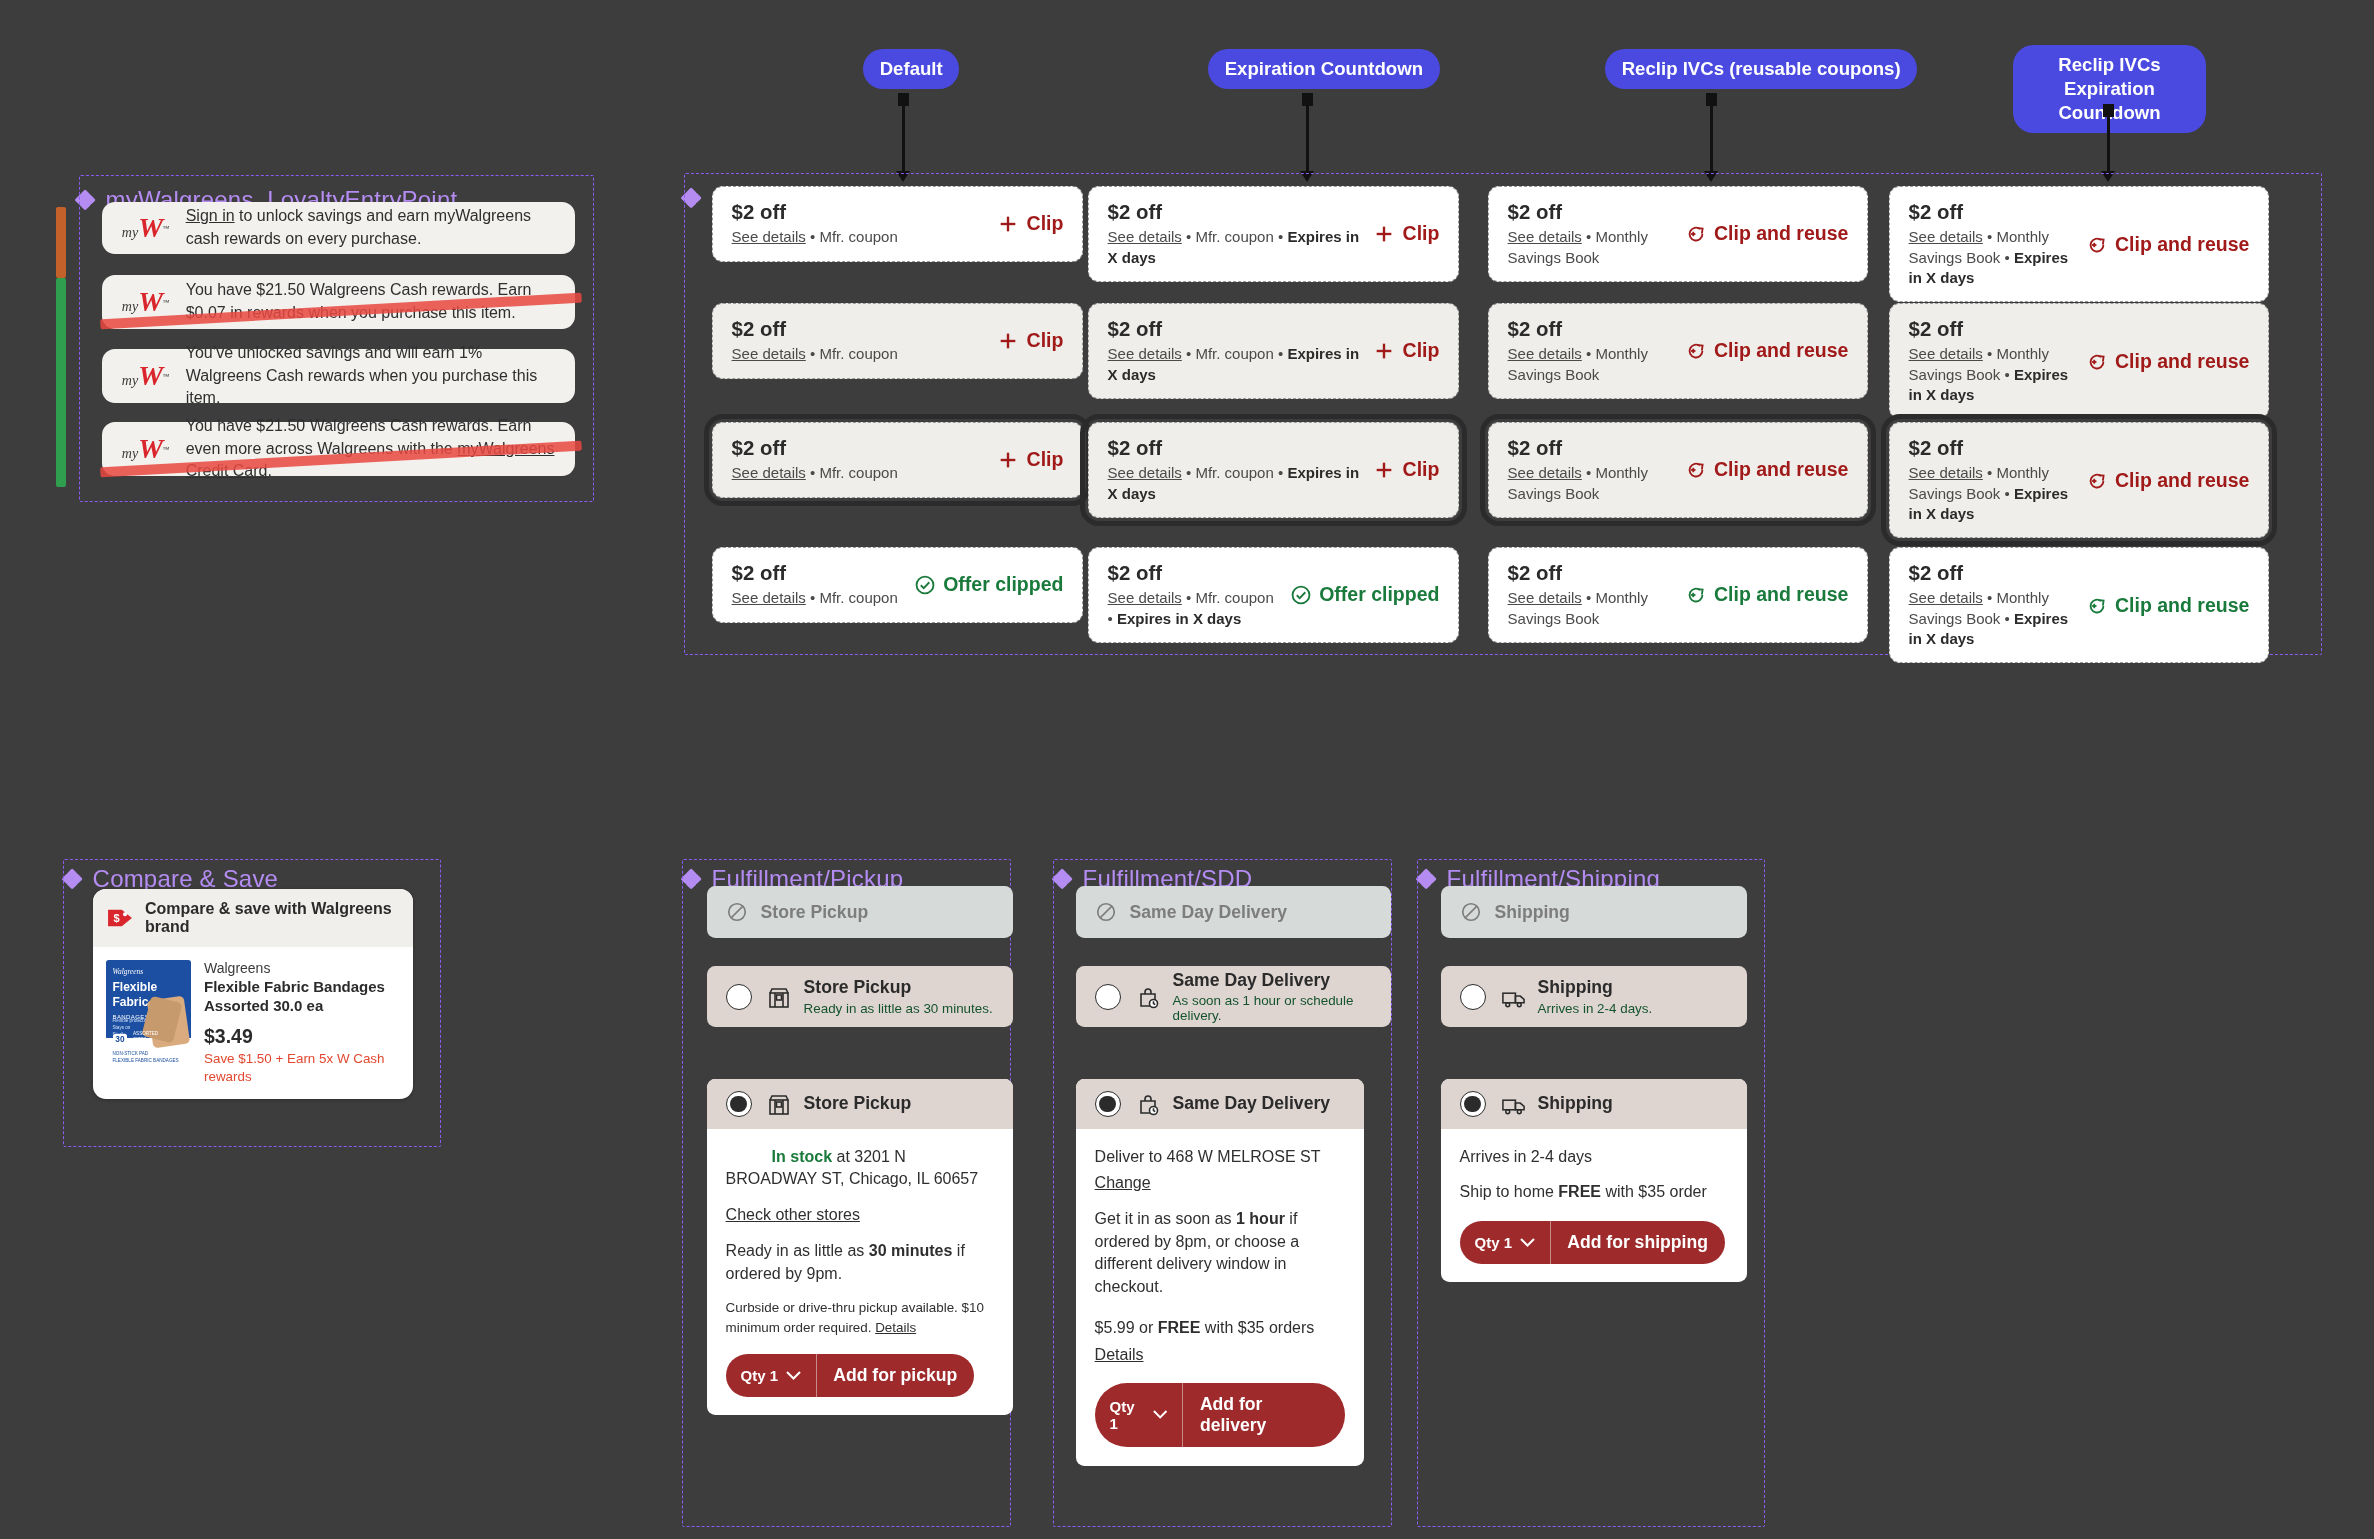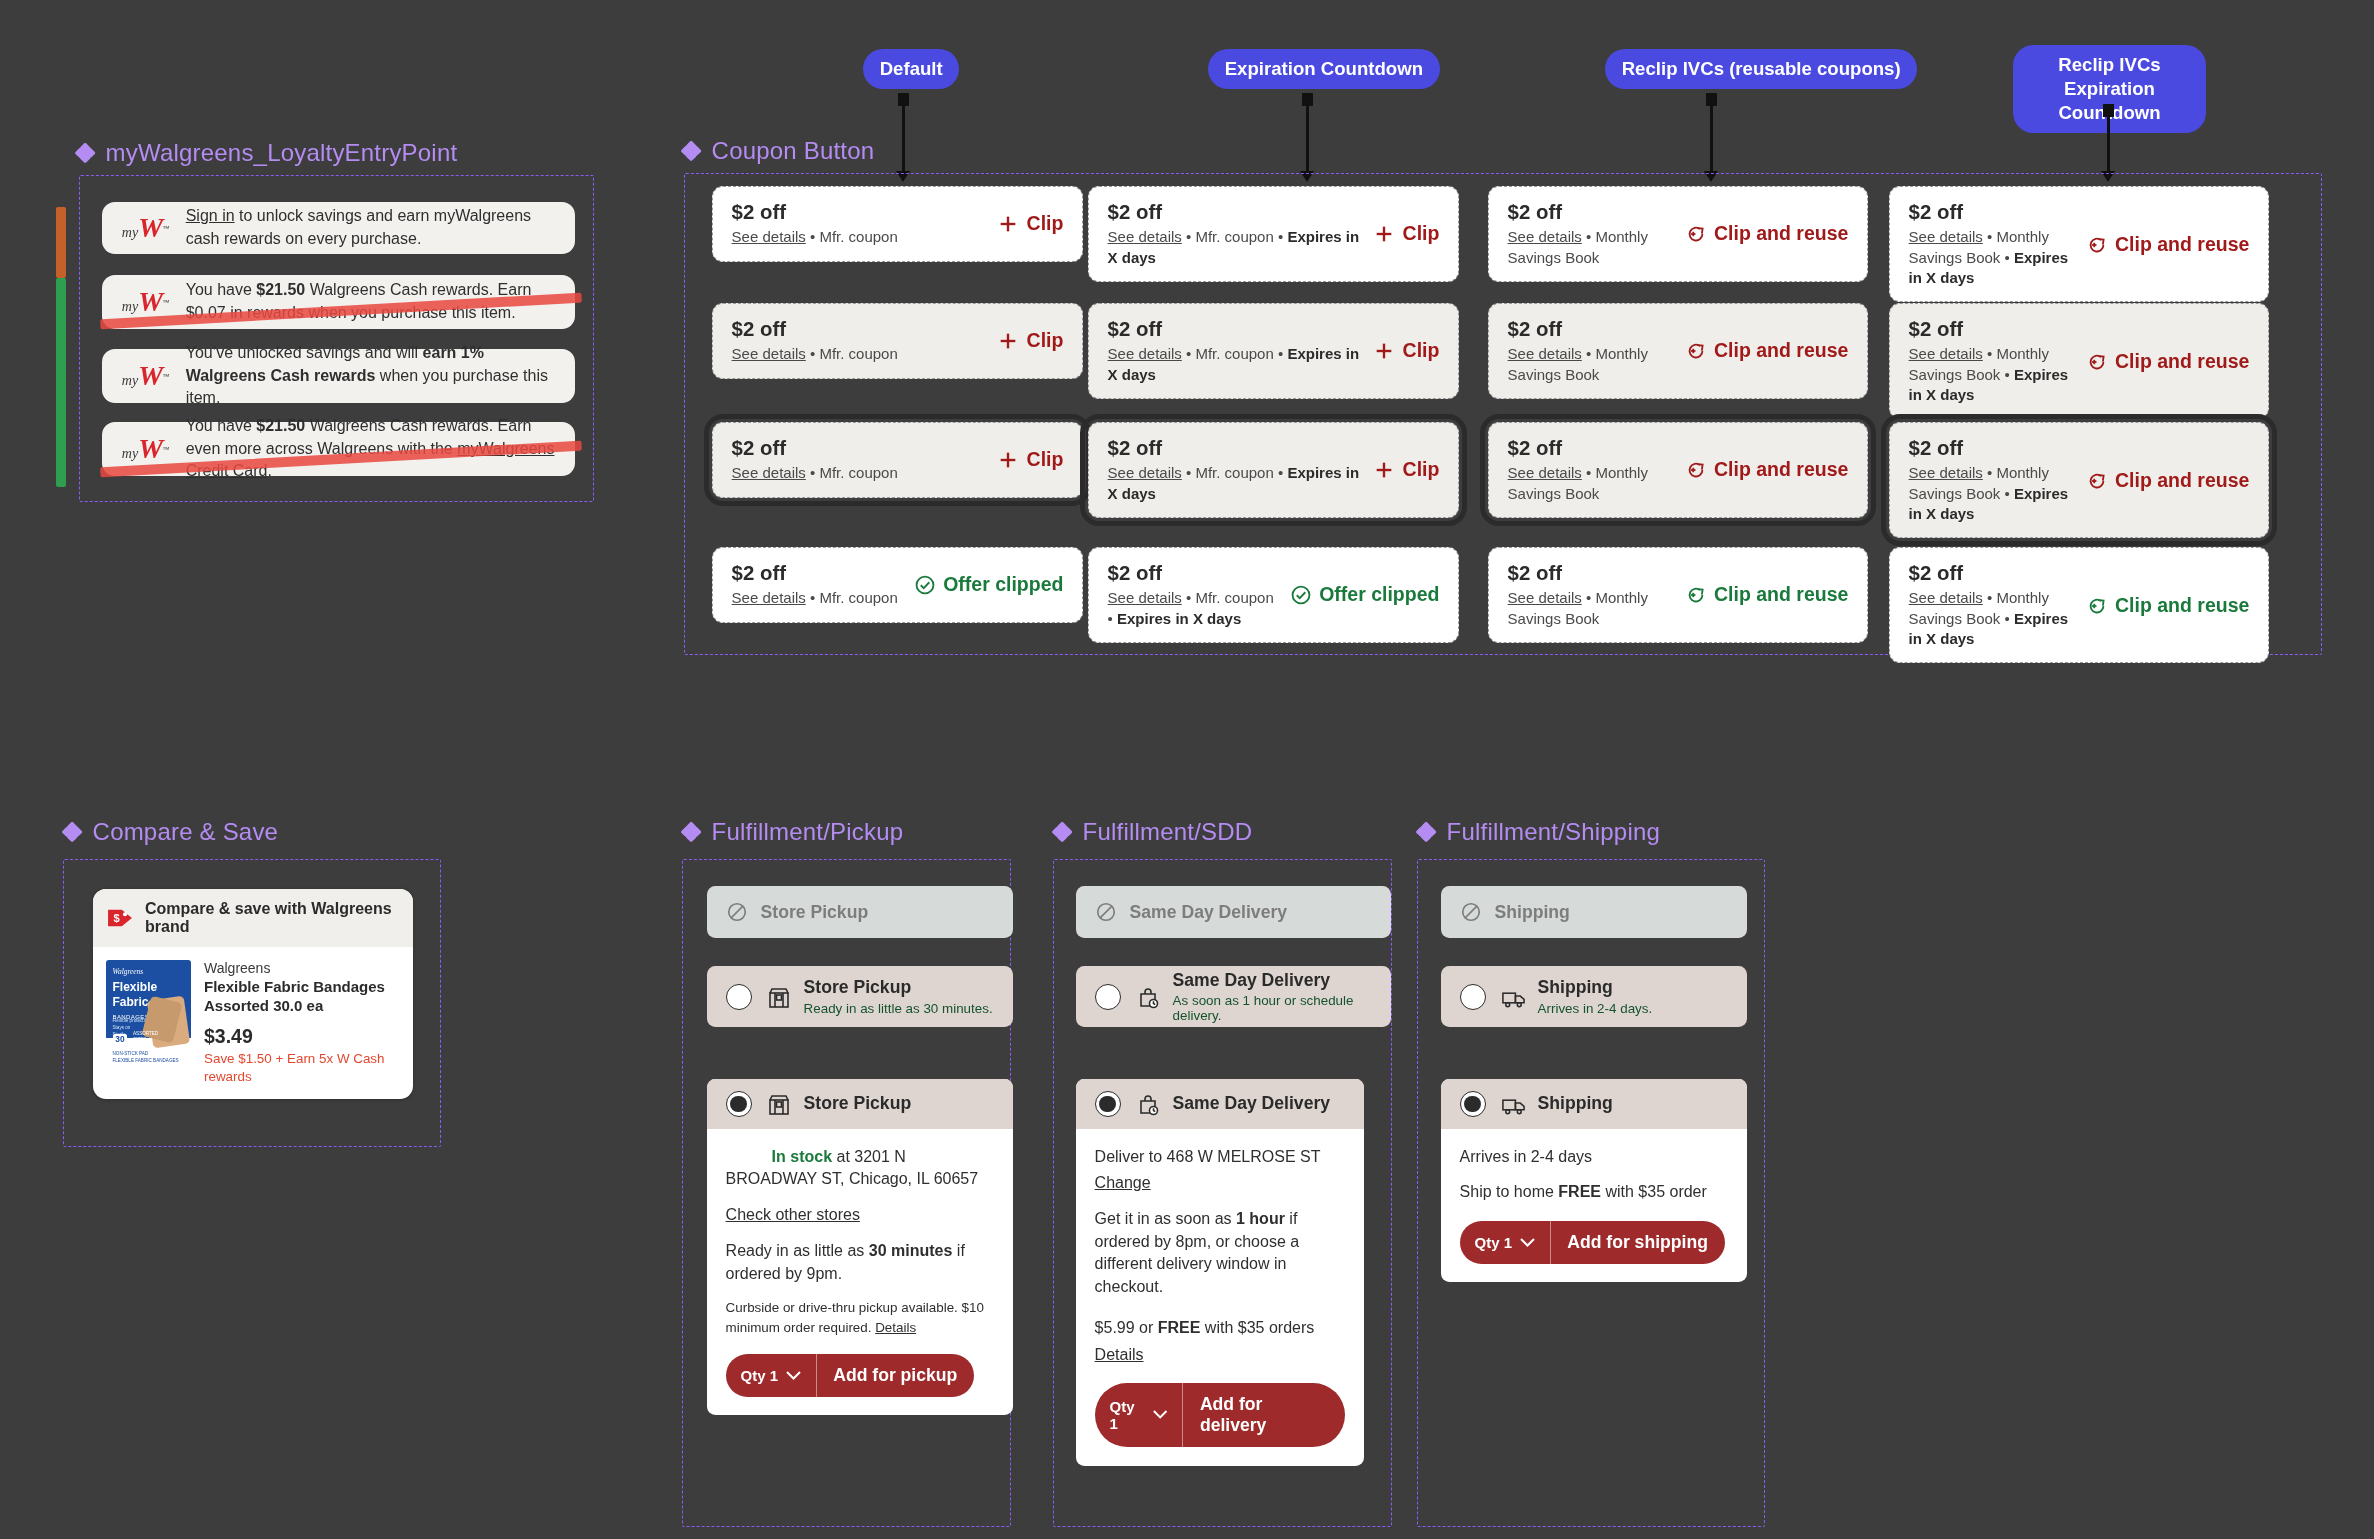--- a/index.html
+++ b/index.html
@@ -10,20 +10,21 @@
     overflow: hidden;
   }
   .canvas { position: relative; width: 2375px; height: 1540px; }
 
   
   .sec-label {
     position: absolute;
     display: flex; align-items: center; gap: 11px;
     color: #b48cf2; font-size: 24px; letter-spacing: 0.2px;
     white-space: nowrap;
+    margin-top: 47px;
   }
   .diamond-icon { display:inline-block; width: 18.6px; height: 18.6px; position: relative; }
   .diamond-icon i {
     position: absolute; width: 8.3px; height: 8.3px; background: #b48cf2;
     transform: rotate(45deg); border-radius: 1.4px;
   }
   .diamond-icon i:nth-child(1){ left: 0px;  top: 5.1px; }
   .diamond-icon i:nth-child(2){ left: 5.1px;top: 0px;   }
   .diamond-icon i:nth-child(3){ left: 5.1px;top: 10.2px;  }
   .diamond-icon i:nth-child(4){ left: 10.2px; top: 5.1px; }
@@ -65,21 +66,21 @@
     border-radius: 13px;
     display: flex; align-items: center;
     padding: 13px 16.7px;
     gap: 13px;
   }
   .mw-logo { width: 54px; flex: 0 0 54px; text-align: center; line-height: 1; }
   .mw-logo .my { font-family: "Liberation Serif", serif; font-style: italic; font-size: 14px; color:#3a3a3a; }
   .mw-logo .w  { font-family: "Liberation Serif", serif; font-style: italic; font-weight: bold; font-size: 28px; color: #d9262c; letter-spacing:-0.9px;}
   .mw-logo .tm { font-size: 7.4px; color:#3a3a3a; vertical-align: super; }
   .loyalty-text { font-size: 16px; color: #2f2f2f; line-height: 1.42; }
-  .loyalty-text b { font-weight: bold; }
+  .loyalty-text b { font-weight: normal; }
   .loyalty-text u { text-decoration: underline; }
   .strike {
     position: absolute; height: 10.2px; background: #e8483f;
     border-radius: 1.9px; opacity: .85; pointer-events:none;
   }
   .bar { position: absolute; width: 10.2px; border-radius: 1.9px; }
 
   
   .coupon {
     position: absolute;

